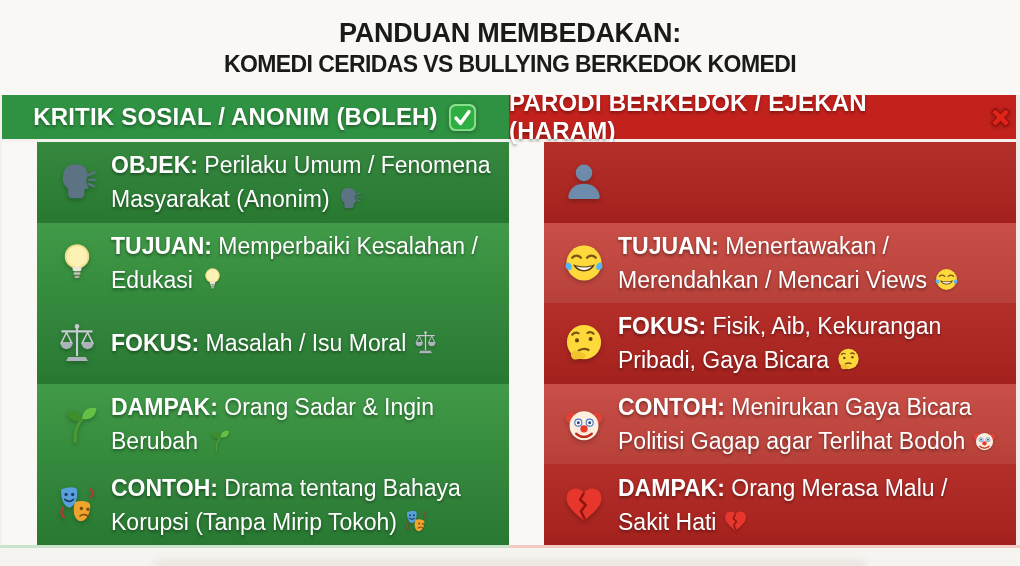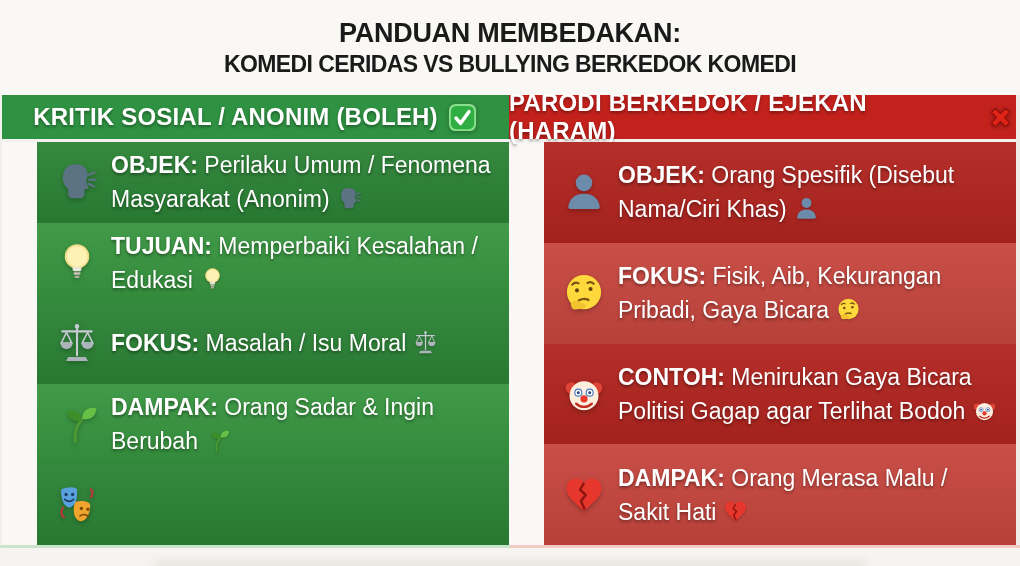--- a/index.html
+++ b/index.html
@@ -232,46 +232,57 @@
                   <use href="#icon-seedling" xlink:href="#icon-seedling"></use>
                 </svg></span></span>
         </div>
 
         <div class="row">
           <span class="row-iconbox">
               <svg>
                 <use href="#icon-theater-masks" xlink:href="#icon-theater-masks"></use>
               </svg>
             </span>
+          <span class="row-text"><span class="row-label">CONTOH:</span> <span>Drama tentang Bahaya
+Korupsi (Tanpa Mirip Tokoh)</span><span class="trail-icon"><svg>
+                  <use href="#icon-theater-masks" xlink:href="#icon-theater-masks"></use>
+                </svg></span></span>
         </div>
 
       </div>
     </div>
 
     <div class="col col-red">
       <div class="col-header">
         <span>PARODI BERKEDOK / EJEKAN (HARAM)</span>
         <span class="hdr-icon"><svg>
               <use href="#icon-cross-mark" xlink:href="#icon-cross-mark"></use>
             </svg></span>
       </div>
       <div class="rows">
 
         <div class="row">
           <span class="row-iconbox">
               <svg>
                 <use href="#icon-bust" xlink:href="#icon-bust"></use>
               </svg>
             </span>
-          <span class="row-text"><span class="row-label">OBJEK:</span> <span>Orang Spesifik (Disebut
-Nama/Ciri Khas)</span><span class="trail-icon"><svg>
-                  <use href="#icon-bust" xlink:href="#icon-bust"></use>
-                </svg></span></span>
-        </div>
-
+        </div>
+
+        <div class="row">
+          <span class="row-iconbox">
+              <svg>
+                <use href="#icon-laughing" xlink:href="#icon-laughing"></use>
+              </svg>
+            </span>
+          <span class="row-text"><span class="row-label">TUJUAN:</span> <span>Menertawakan /
+Merendahkan / Mencari Views</span><span class="trail-icon"><svg>
+                  <use href="#icon-laughing" xlink:href="#icon-laughing"></use>
+                </svg></span></span>
+        </div>
 
         <div class="row">
           <span class="row-iconbox">
               <svg>
                 <use href="#icon-thinking" xlink:href="#icon-thinking"></use>
               </svg>
             </span>
           <span class="row-text"><span class="row-label">FOKUS:</span> <span>Fisik, Aib, Kekurangan
 Pribadi, Gaya Bicara</span><span class="trail-icon"><svg>
                   <use href="#icon-thinking" xlink:href="#icon-thinking"></use>

